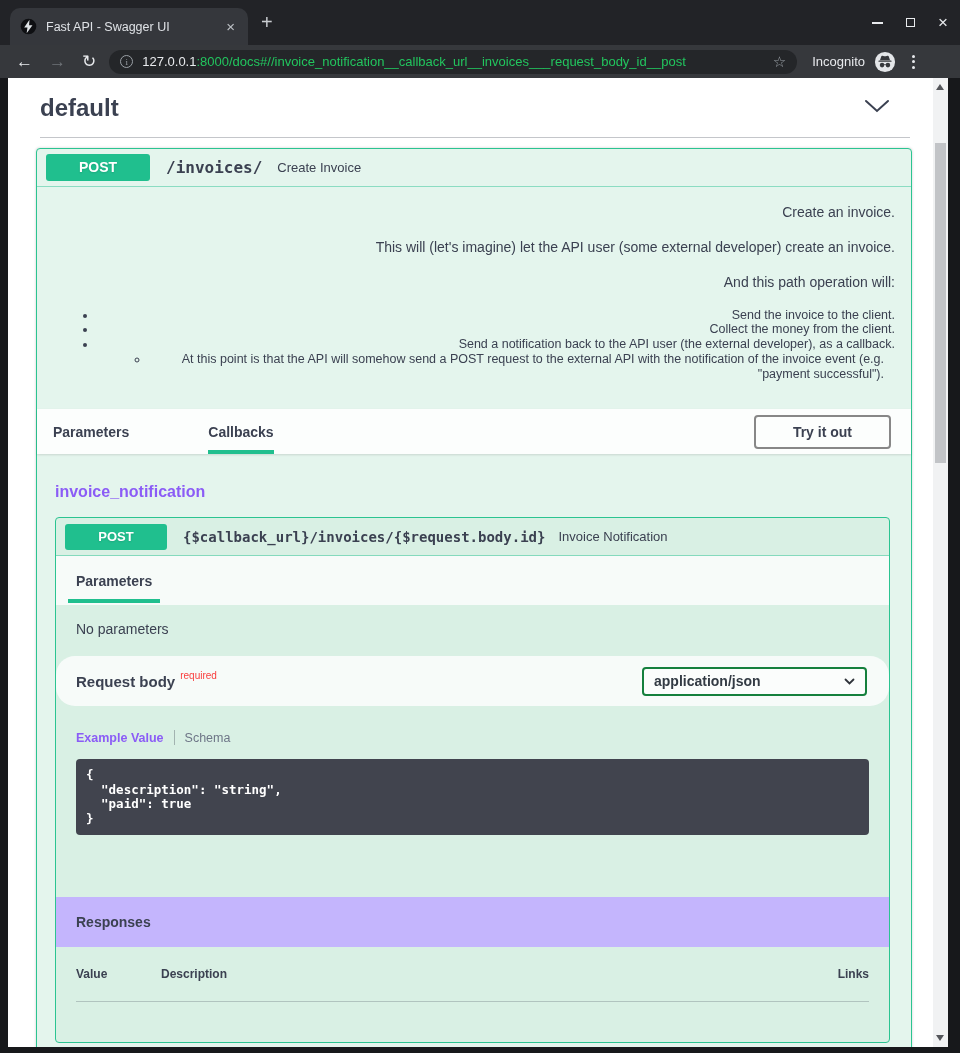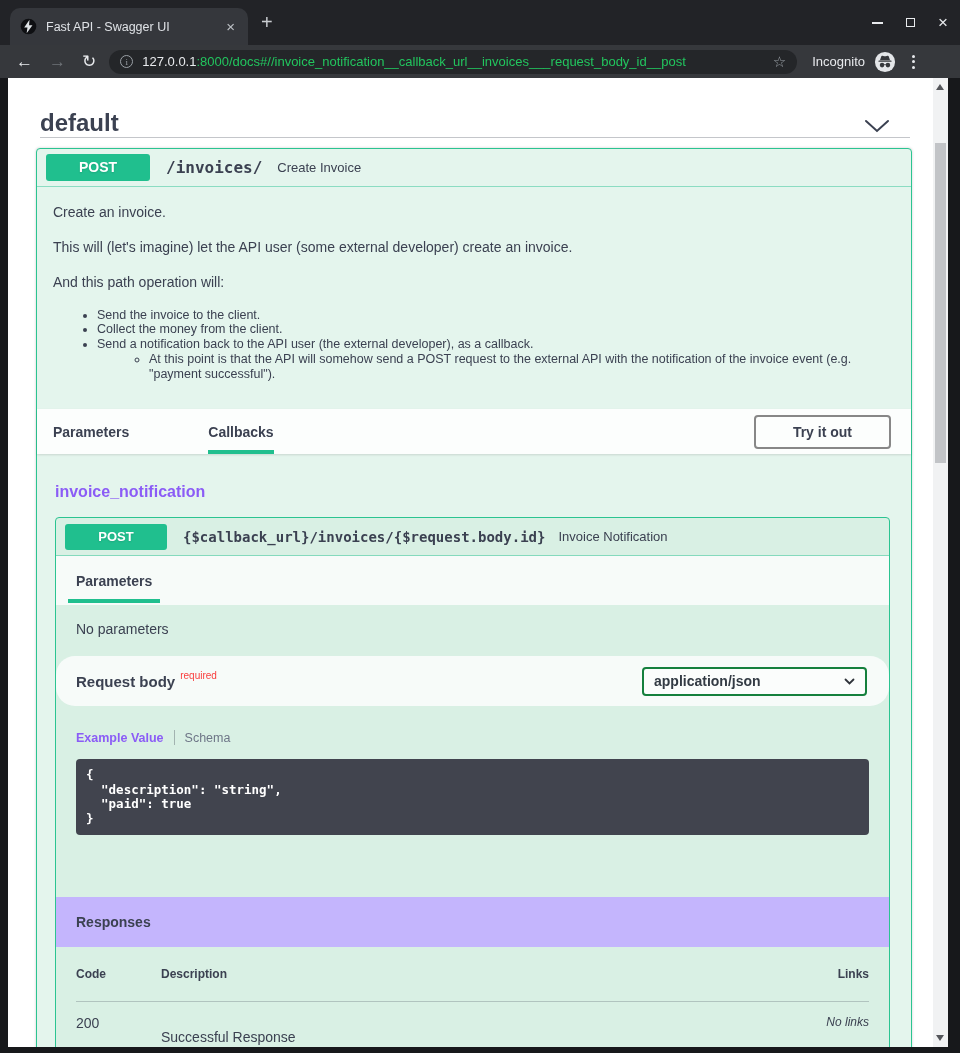--- a/index.html
+++ b/index.html
@@ -44,37 +44,37 @@
   .viewport { position:absolute; left:8px; top:78px; width:925px; height:969px; background:#fff;
               overflow:hidden; color:#3b4151; }
 
   .scrollbar { position:absolute; right:12px; top:78px; width:15px; height:969px; background:#f1f2f3; }
   .sb-arrow { position:absolute; left:3px; width:0; height:0; border-left:4.5px solid transparent; border-right:4.5px solid transparent; }
   .sb-arrow.up { top:6px; border-bottom:6px solid #54565a; }
   .sb-arrow.down { bottom:6px; border-top:6px solid #54565a; }
   .sb-thumb { position:absolute; left:2px; top:65px; width:11px; height:320px; background:#c2c4c7; cursor:grab; }
 
   
-  .sw-head { height:60px; margin:0 23px 0 32px; display:flex; align-items:flex-end;
+  .sw-head { height:60px; margin:0 23px 0 32px; display:flex; align-items:center;
              border-bottom:1px solid rgba(59,65,81,.3); cursor:pointer; }
   .sw-head h2 { font-size:24px; font-weight:bold; color:#3b4151; flex:1; }
   .chev { margin-right:20px; cursor:pointer; }
 
   .opblock { margin:10px 21px 0 28px; border:1px solid #2bc491; border-radius:4px;
              box-shadow:0 0 3px rgba(0,0,0,.19); background:#e4f5ed; }
   .opblock-header { display:flex; align-items:center; height:38px; padding:0 9px;
                     border-bottom:1px solid rgba(32,191,142,.45); cursor:pointer; }
   .badge { width:104px; height:27px; line-height:27px; text-align:center; background:#20bf8e;
            color:#fff; font-weight:bold; font-size:14px; border-radius:3px;
            text-shadow:0 1px 2px rgba(0,0,0,.12); }
   .path { font-family:"DejaVu Sans Mono", monospace; font-weight:bold; font-size:16px;
           color:#3b4151; margin-left:16px; }
   .op-summary { font-size:13px; color:#3b4151; margin-left:15px; }
 
-  .desc { padding:16px 16px 28px; font-size:14px; line-height:1.42; }
+  .desc { padding:16px 16px 28px; font-size:14px; line-height:1.42;text-align:right; }
   .desc p { margin:0 0 15px; }
   .desc ul { margin:0; padding-left:44px; font-size:12.5px; line-height:14.5px; }
   .desc ul.sub { list-style:circle; padding-left:52px; margin-top:1px; }
   .desc ul.sub li { max-width:735px; }
 
   .tabrow { background:rgba(255,255,255,.88); box-shadow:0 1px 2px rgba(0,0,0,.12);
             display:flex; align-items:center; height:45px; padding:0 20px 0 16px; }
   .tab-item { font-weight:bold; font-size:14px; color:#3b4151; height:100%;
               display:flex; align-items:center; cursor:pointer; }
   .tab-item.active { box-shadow:inset 0 -4px 0 #20bf8e; }
@@ -259,28 +259,23 @@
 }</pre>
             </div>
           </div>
 
           <div class="resp-strip">
             <span>Responses</span>
           </div>
 
           <div class="resp-table">
             <div class="rt-head">
-              <span class="col-code">Code</span>
+              <span class="col-code">Value</span>
               <span class="col-desc">Description</span>
               <span class="col-links">Links</span>
-            </div>
-            <div class="rt-row">
-              <span class="col-code">200</span>
-              <span class="col-desc">Successful Response</span>
-              <span class="col-links">No links</span>
             </div>
           </div>
         </div>
       </div>
     </div>
   </div>
 
   <div class="scrollbar">
     <span class="sb-arrow up"></span>
     <span class="sb-thumb"></span>

